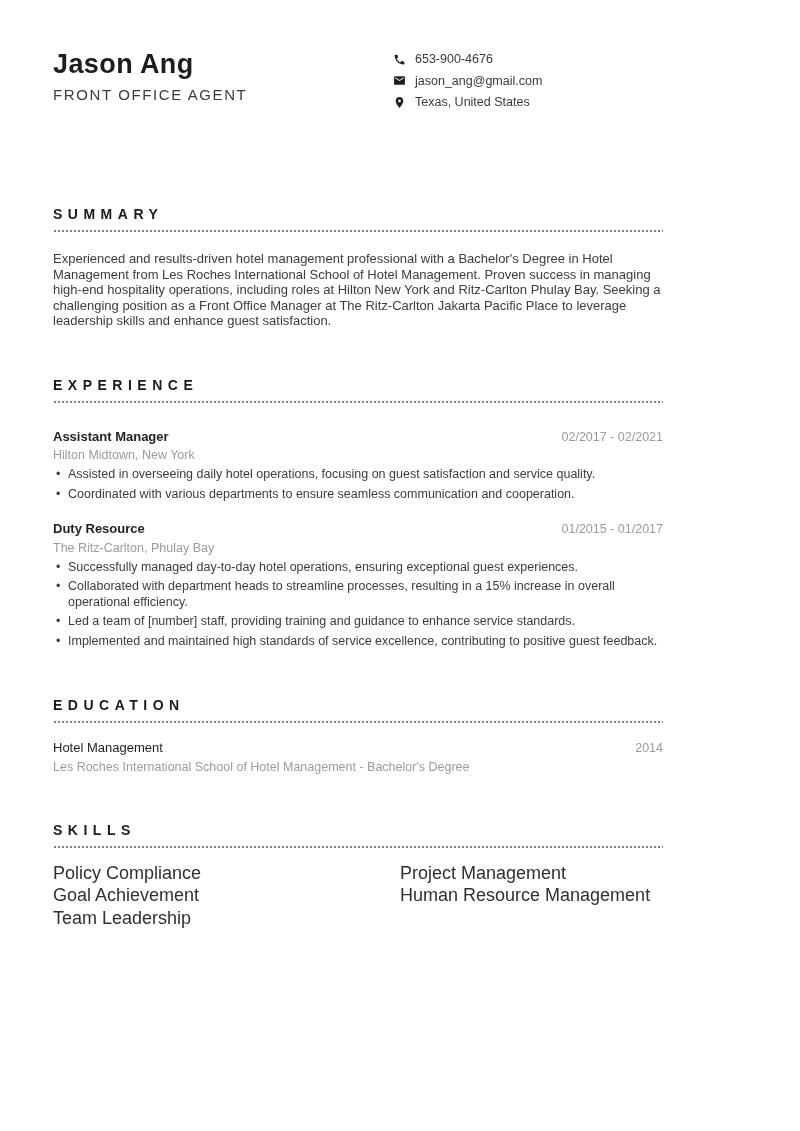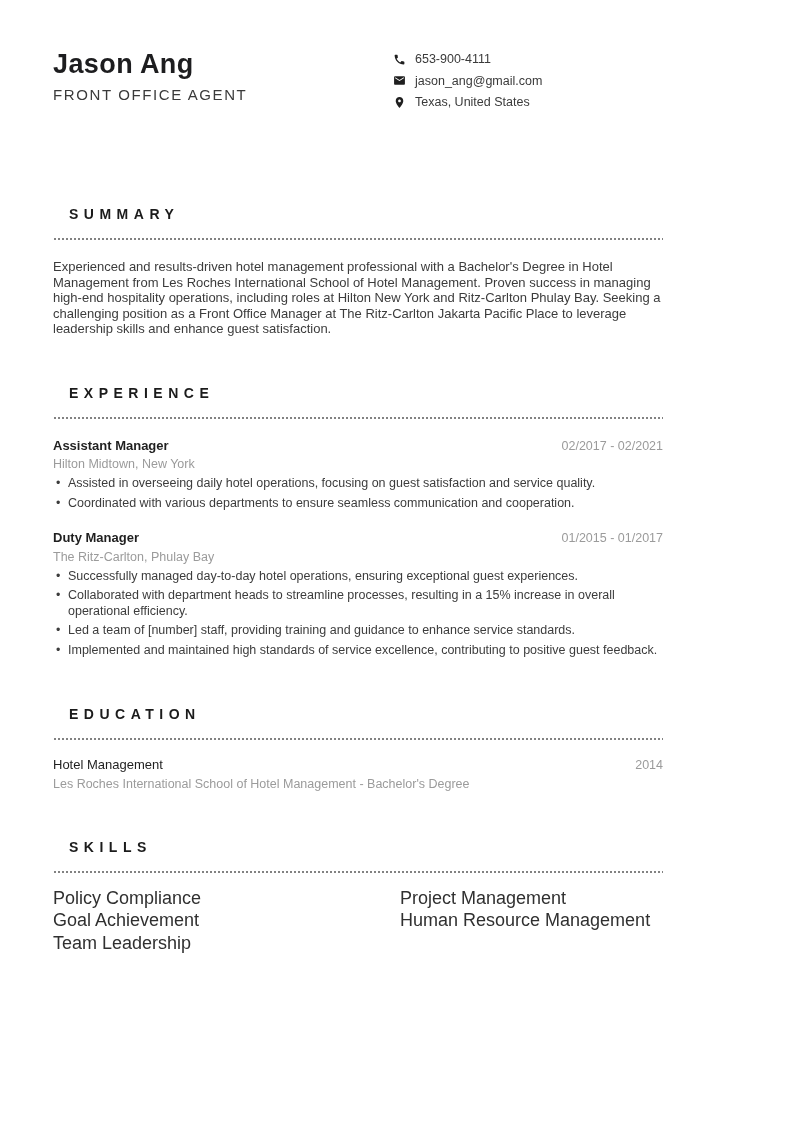--- a/index.html
+++ b/index.html
@@ -27,35 +27,35 @@
   .contact-row { display: flex; align-items: center; margin-bottom: 7.5px; }
   .contact-row:last-child { margin-bottom: 0; }
   .contact-icon { width: 13px; height: 13px; flex: 0 0 auto; margin-right: 9px; }
   .contact-icon svg { display: block; width: 13px; height: 13px; fill: #1f1f1f; }
   .contact-text { font-size: 12.5px; line-height: 14px; color: #3a3a3a; }
 
   
   .section { margin-top: 49px; }
   .section.first { margin-top: 98px; }
   .section-heading {
-    margin: 16px; font-size: 14px; line-height: 15px; font-weight: 700;
+    margin: 0; font-size: 14px; line-height: 15px; font-weight: 700;
     letter-spacing: 5.5px; color: #1b1b1b;
   }
   .rule {
     margin-top: 8px; height: 2px;
     background-image: radial-gradient(circle, #828282 0.8px, transparent 0.9px);
     background-size: 4px 2px; background-repeat: repeat-x; background-position: 0 50%;
   }
 
   .summary-text {
     margin: 19px 0 0 0; font-size: 13px; line-height: 15.5px; color: #3c3c3c;
   }
 
   
-  .job { margin-top: 19px; }
+  .job { margin-top: 26px; }
   .job + .job { margin-top: 19px; }
   .row-split { display: flex; justify-content: space-between; align-items: baseline; }
   .job-name { font-size: 13px; line-height: 15px; font-weight: 700; color: #1f1f1f; }
   .job-dates, .edu-year { font-size: 12.5px; line-height: 15px; color: #9b9b9b; font-weight: 400; }
   .job-company, .edu-school { margin-top: 3.5px; font-size: 12.5px; line-height: 14px; color: #9b9b9b; }
   .bullets { margin: 5px 0 0 0; padding: 0; list-style: none; }
   .bullets li {
     position: relative; padding-left: 15px;
     font-size: 12.5px; line-height: 15.5px; color: #3c3c3c;
   }
@@ -86,21 +86,21 @@
       <h1 class="person-name">Jason Ang</h1>
       <div class="person-title">FRONT OFFICE AGENT</div>
     </div>
     <div class="contact-block">
       <div class="contact-row">
         <span class="contact-icon">
           <svg viewBox="0 0 24 24">
               <path d="M6.62 10.79c1.44 2.83 3.76 5.14 6.59 6.59l2.2-2.2c.27-.27.67-.36 1.02-.24 1.12.37 2.33.57 3.57.57.55 0 1 .45 1 1V20c0 .55-.45 1-1 1-9.39 0-17-7.61-17-17 0-.55.45-1 1-1h3.5c.55 0 1 .45 1 1 0 1.25.2 2.45.57 3.57.11.35.03.74-.25 1.02l-2.2 2.2z"></path>
             </svg>
         </span>
-        <span class="contact-text">653-900-4111</span>
+        <span class="contact-text">653-900-4676</span>
       </div>
       <div class="contact-row">
         <span class="contact-icon">
           <svg viewBox="0 0 24 24">
               <path d="M20 4H4c-1.1 0-1.99.9-1.99 2L2 18c0 1.1.9 2 2 2h16c1.1 0 2-.9 2-2V6c0-1.1-.9-2-2-2zm0 4l-8 5-8-5V6l8 5 8-5v2z"></path>
             </svg>
         </span>
         <span class="contact-text">jason_ang@gmail.com</span>
       </div>
       <div class="contact-row">
@@ -131,21 +131,21 @@
       </div>
       <div class="job-company">Hilton Midtown, New York</div>
       <ul class="bullets">
         <li>Assisted in overseeing daily hotel operations, focusing on guest satisfaction and service quality.</li>
         <li>Coordinated with various departments to ensure seamless communication and cooperation.</li>
       </ul>
     </div>
 
     <div class="job">
       <div class="row-split">
-        <span class="job-name">Duty Manager</span>
+        <span class="job-name">Duty Resource</span>
         <span class="job-dates">01/2015 - 01/2017</span>
       </div>
       <div class="job-company">The Ritz-Carlton, Phulay Bay</div>
       <ul class="bullets">
         <li>Successfully managed day-to-day hotel operations, ensuring exceptional guest experiences.</li>
         <li>Collaborated with department heads to streamline processes, resulting in a 15% increase in overall operational efficiency.</li>
         <li>Led a team of [number] staff, providing training and guidance to enhance service standards.</li>
         <li>Implemented and maintained high standards of service excellence, contributing to positive guest feedback.</li>
       </ul>
     </div>

